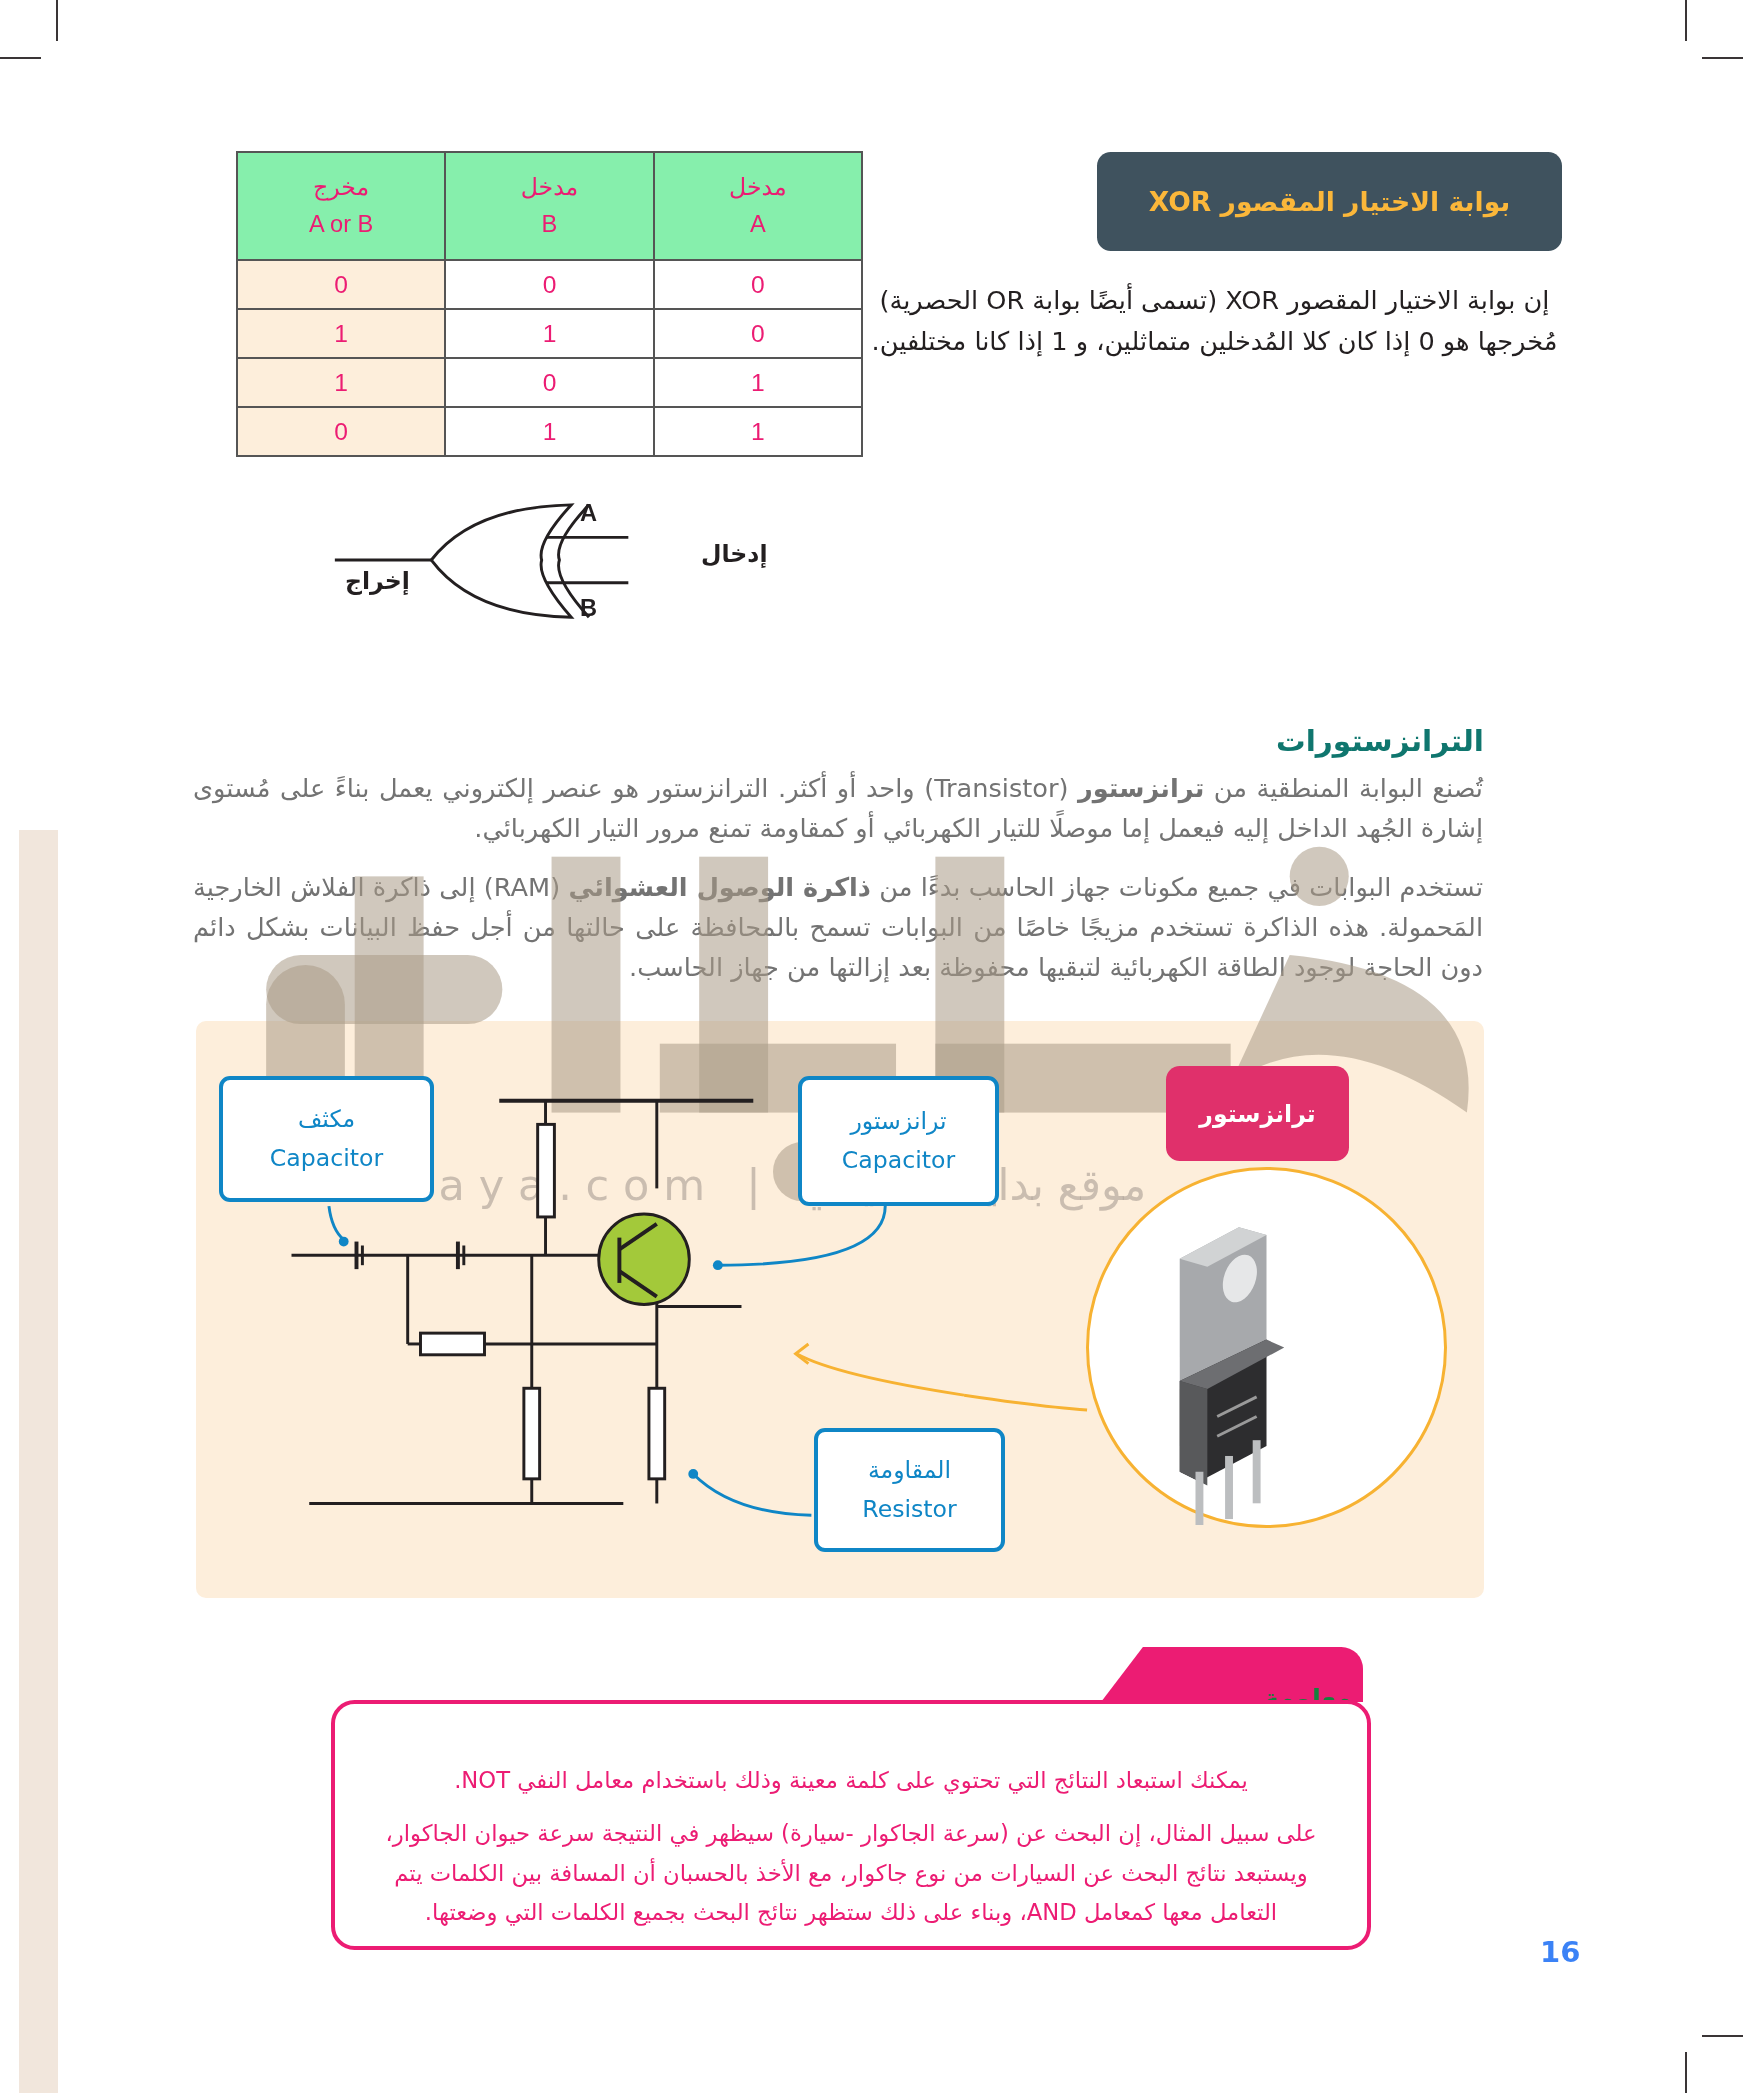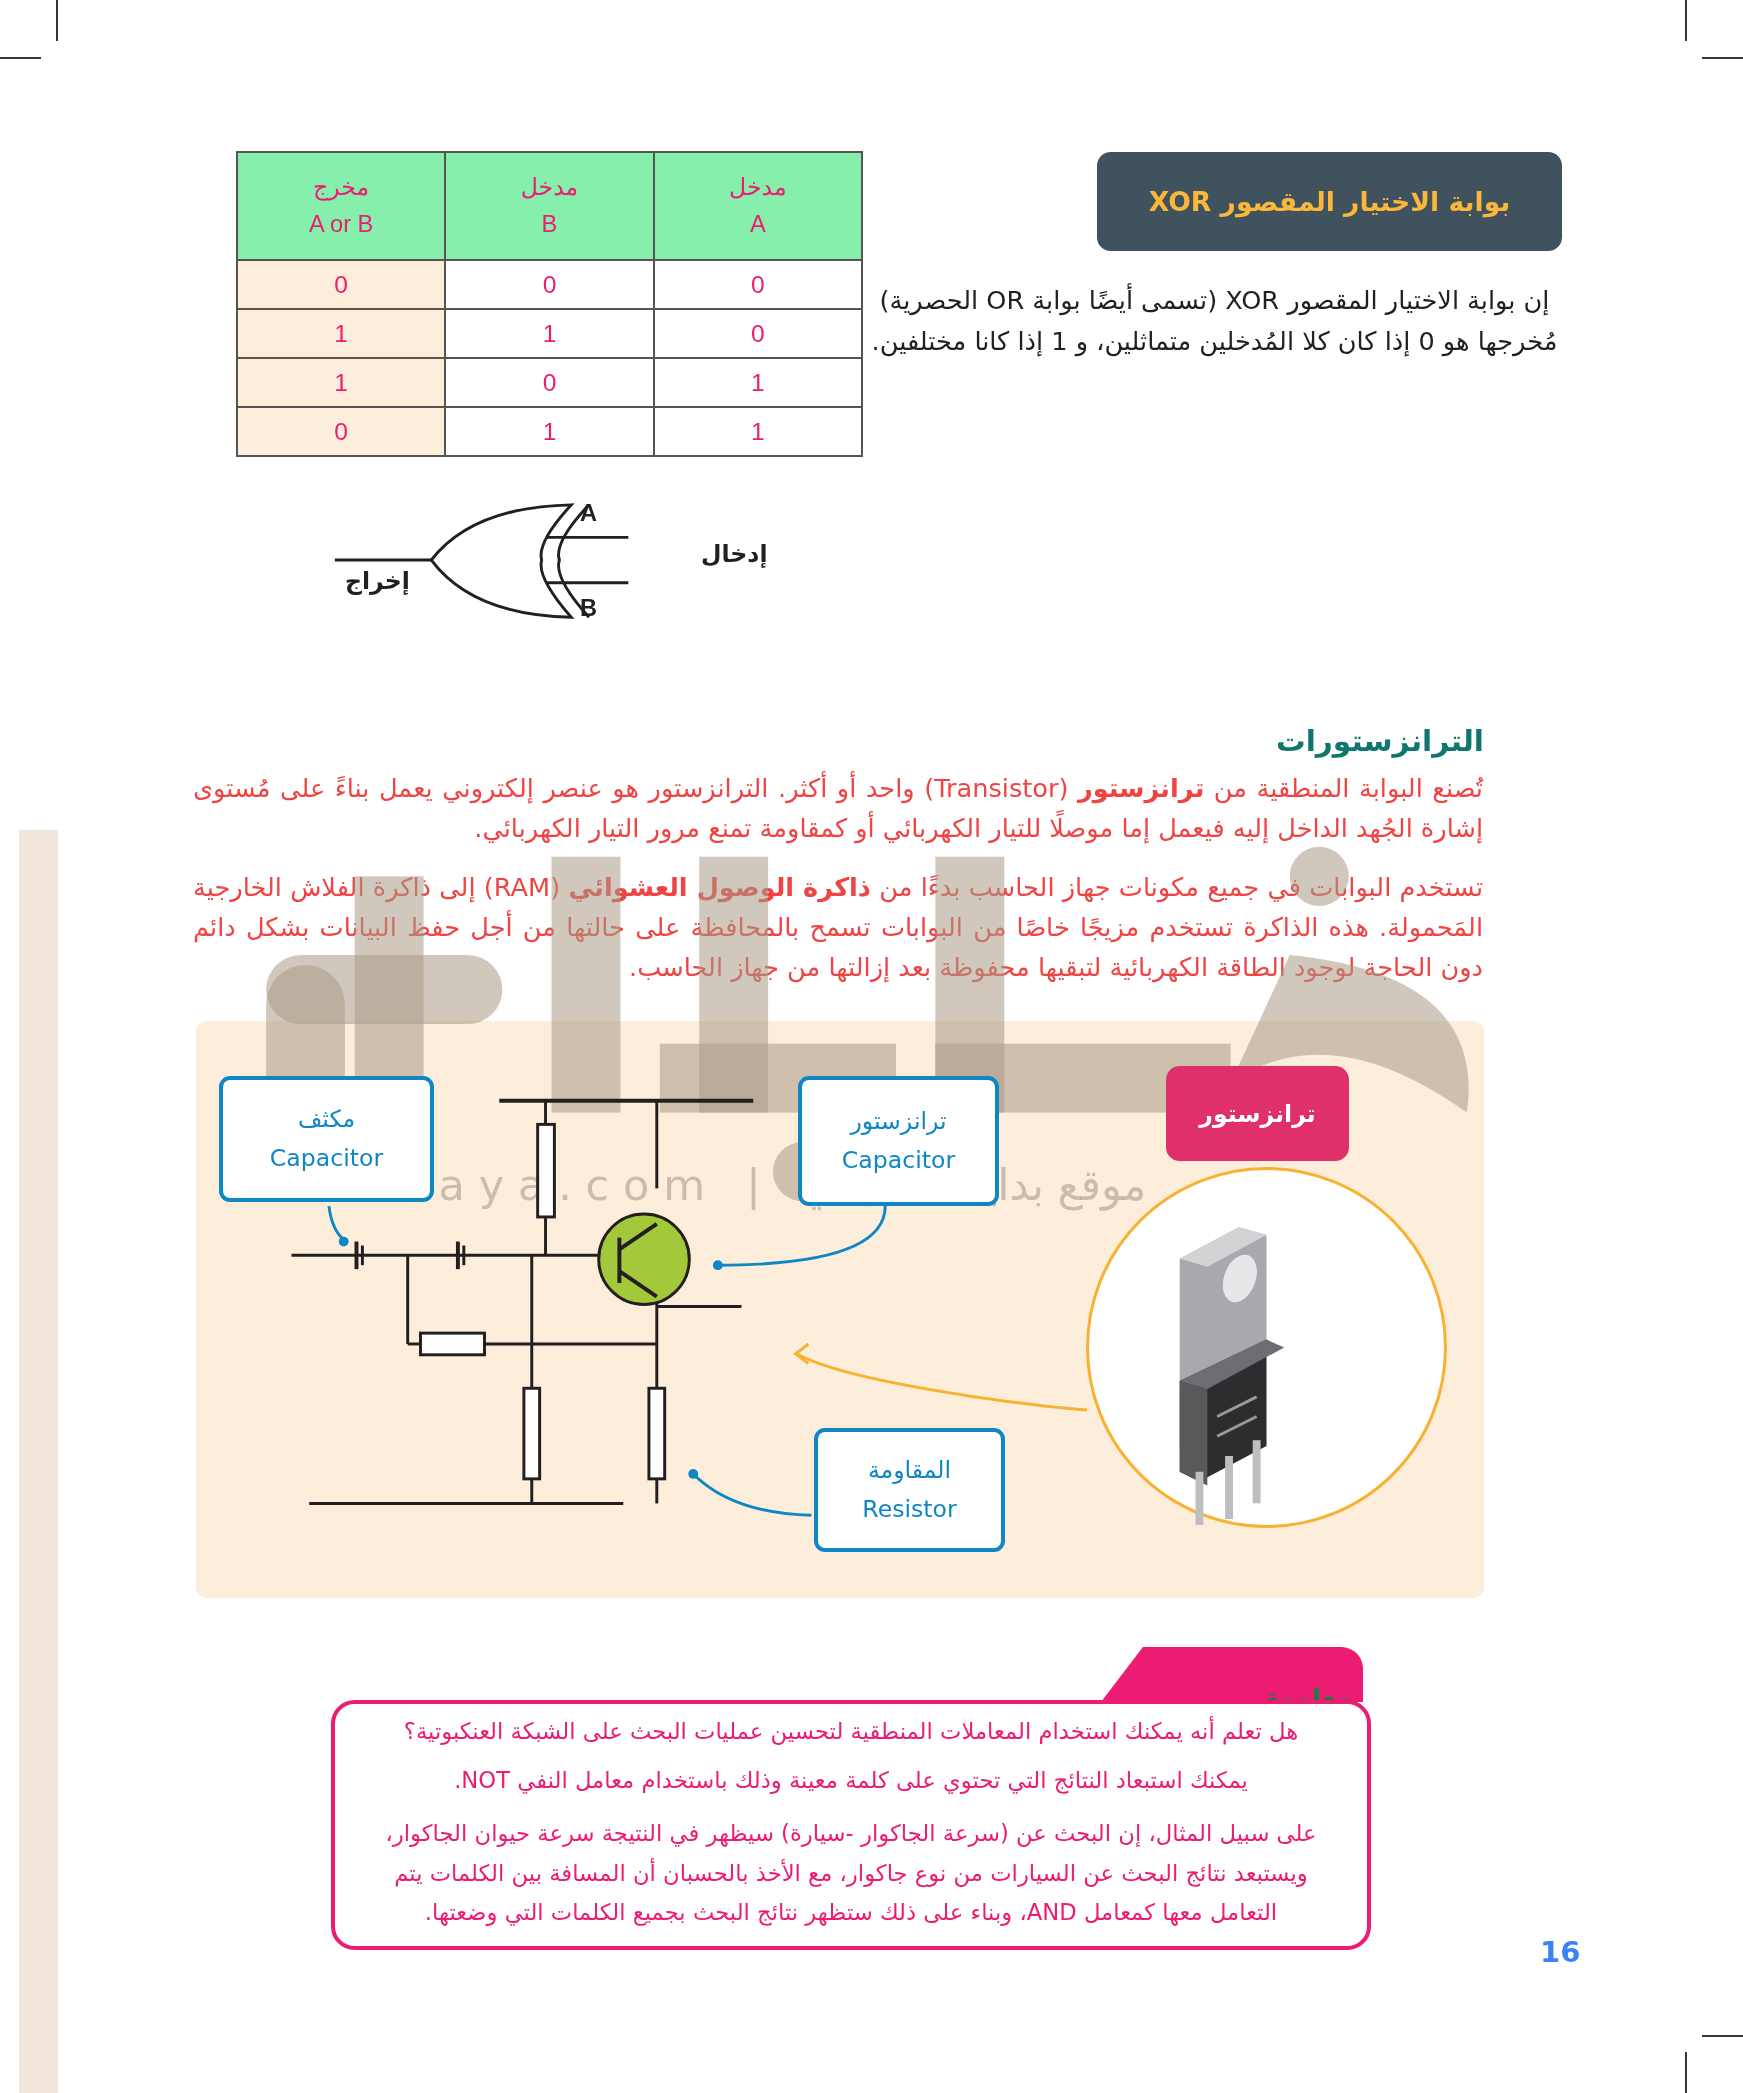--- a/index.html
+++ b/index.html
@@ -42,21 +42,21 @@
   
   .gate-svg { left: 325px; top: 493px; width: 325px; height: 138px; }
   .gate-label { font-weight: bold; font-size: 23.6px; color: #231f20; direction: rtl; }
 
   
   .section-title {
     right: 260px; top: 724px; direction: rtl; font-size: 29.6px; font-weight: bold; color: #0f766e;
   }
   .para {
     left: 193px; width: 1290px; direction: rtl; text-align: justify; text-align-last: right;
-    font-size: 25.6px; line-height: 40px; color: #ef4444;
+    font-size: 25.6px; line-height: 40px; color: #737373;
   }
   .para b { font-weight: bold; }
 
   
   .panel { left: 196px; top: 1021px; width: 1288px; height: 577px; background: #fdeedb; border-radius: 9.9px; }
 
   .callout {
     position: absolute; background: #fff; border: 4.9px solid #0f86c6; border-radius: 11px;
     display: flex; flex-direction: column; align-items: center; justify-content: center;
     color: #0f86c6; font-size: 23.6px; line-height: 39px;
@@ -287,21 +287,20 @@
     <line x1="130" y1="270" x2="170" y2="250" stroke="#9a9a9a" stroke-width="3"></line>
     <rect x="108" y="306" width="8" height="64" fill="#bcbec0"></rect>
     <rect x="138" y="290" width="8" height="64" fill="#bcbec0"></rect>
     <rect x="166" y="274" width="8" height="64" fill="#bcbec0"></rect>
   </svg>
 </div>
 
 <div class="info-tab"></div>
 <div class="info-tab-label" style="position:absolute;left:auto;right:392px;top:1653px;">معلومة</div>
 <div class="info-box">
-  <div class="info-line" style="top:7.9px;">هل تعلم أنه يمكنك استخدام المعاملات المنطقية لتحسين عمليات البحث على الشبكة العنكبوتية؟</div>
   <div class="info-line" style="top:57px;">يمكنك استبعاد النتائج التي تحتوي على كلمة معينة وذلك باستخدام معامل النفي NOT.</div>
   <div class="info-line" style="top:110px;">على سبيل المثال، إن البحث عن (سرعة الجاكوار -سيارة) سيظهر في النتيجة سرعة حيوان الجاكوار،</div>
   <div class="info-line" style="top:150px;">ويستبعد نتائج البحث عن السيارات من نوع جاكوار، مع الأخذ بالحسبان أن المسافة بين الكلمات يتم</div>
   <div class="info-line" style="top:189px;">التعامل معها كمعامل AND، وبناء على ذلك ستظهر نتائج البحث بجميع الكلمات التي وضعتها.</div>
 </div>
 
 <div class="page-number">16</div>
 
 
 </body></html>

